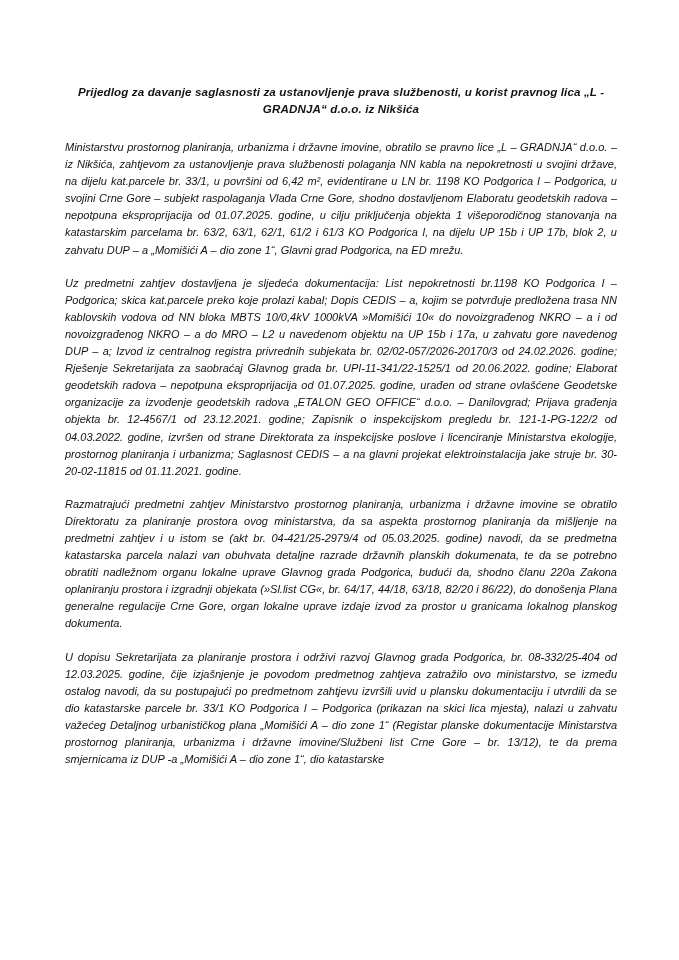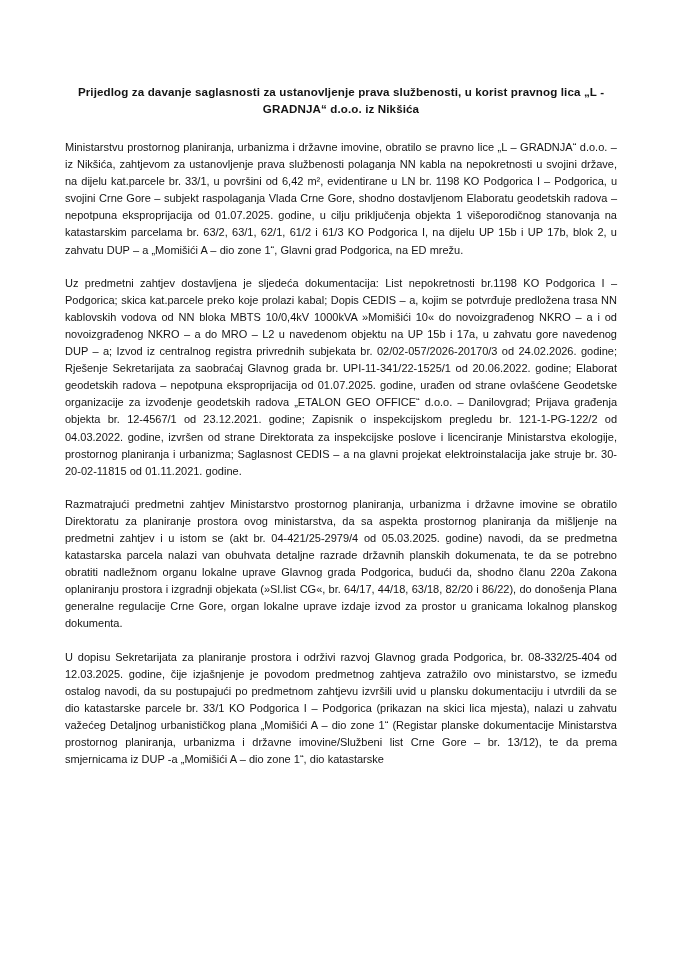--- a/index.html
+++ b/index.html
@@ -15,20 +15,21 @@
     color: #141414;
     overflow: hidden;
   }
   .page {
     position: relative;
     width: 679px;
     height: 960px;
     background: #ffffff;
     box-sizing: border-box;
     padding: 84px 62px 0 65px;
+    font-style: italic;
   }
   .doc-title {
     font-size: 11.6px;
     font-weight: bold;
     line-height: 16.5px;
     text-align: center;
     margin: 0 0 22px 0;
     letter-spacing: 0.01em;
     padding: 0 4px;
   }

